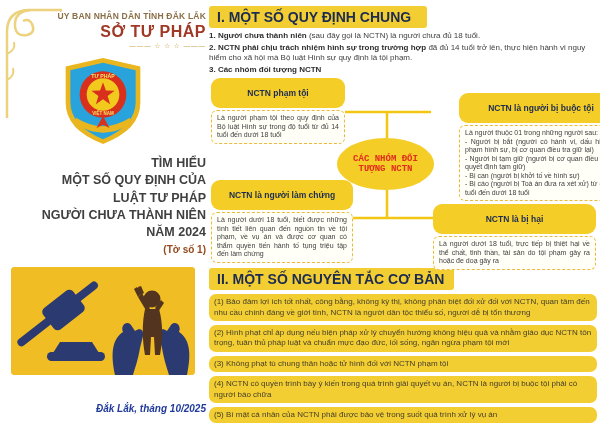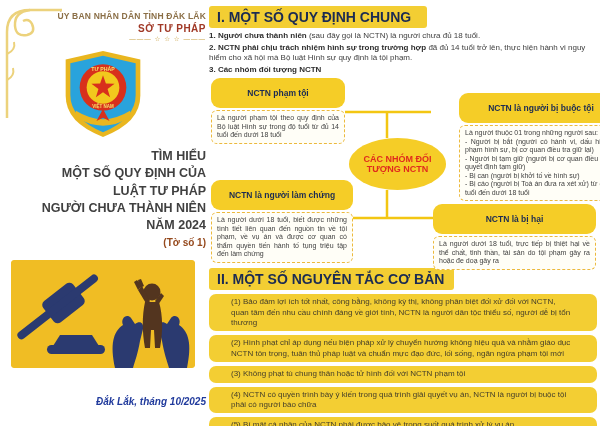--- a/index.html
+++ b/index.html
@@ -2,21 +2,21 @@
 <html><head>
 <meta charset="utf-8">
 <style>
   html,body{margin:0;padding:0;background:#fff;}
   .poster{position:relative;width:600px;height:426px;background:#fff;overflow:hidden;
           font-family:"Liberation Sans",sans-serif;}
   
   .sidebar{position:absolute;left:0;top:0;width:206px;height:418px;text-align:right;}
   .corner-orn{position:absolute;left:2px;top:2px;}
   .org1{margin-top:11px;font-size:8.5px;font-weight:600;color:#8b6f47;letter-spacing:.2px;}
-  .org2{margin-top:2px;font-size:10px;font-weight:bold;color:#a03826;letter-spacing:.5px;}
+  .org2{margin-top:2px;font-size:16px;font-weight:bold;color:#a03826;letter-spacing:.5px;}
   .sep{margin-top:1px;font-size:6.5px;color:#c9a245;letter-spacing:1px;}
   .emblem{display:block;margin:5px auto 0;}
   .title{margin-top:8px;font-size:12.5px;font-weight:bold;color:#404040;line-height:1.38;white-space:pre-line;}
   .subtitle{margin-top:3px;font-size:10px;font-weight:bold;color:#95491d;}
   .illus{display:block;margin:12px auto 0;border-radius:2px;}
   .dateline{margin-top:28px;font-size:10px;font-weight:bold;font-style:italic;color:#203a9c;}
   
   .main{position:absolute;left:209px;top:6px;width:388px;}
   .sec-head{display:inline-block;min-width:218px;box-sizing:border-box;background:#f3ce33;
             color:#1b2b52;font-weight:bold;font-size:14px;padding:3px 10px 3px 8px;border-radius:3px;}
@@ -29,21 +29,21 @@
   .pill{background:#f5cd27;color:#1b2b52;font-weight:bold;font-size:8.5px;text-align:center;
         padding:10px 4px;border-radius:9px;}
   .dbody{margin-top:2px;background:#fffef7;border:1px dashed #ecb93c;border-radius:6px;
          padding:3px 5px;font-size:7px;color:#3e3e3e;line-height:1.22;text-align:justify;white-space:pre-line;}
   .ellipse{position:absolute;background:#f5cd27;border-radius:50%;display:flex;align-items:center;
            justify-content:center;text-align:center;color:#e02b1d;font-weight:bold;font-size:9px;
            line-height:1.15;padding:2px 6px;box-sizing:border-box;}
   .connectors{position:absolute;left:0;top:0;}
   
   .principles{margin-top:4px;}
-  .principle{background:#f3ce33;border-radius:7px;padding:3px 22px;font-size:8px;color:#433d29;
+  .principle{background:#f3ce33;border-radius:7px;padding:3px 5px;font-size:8px;color:#433d29;
              line-height:1.3;margin-bottom:4px;}
   .imprint{margin-left:auto;width:166px;box-sizing:border-box;background:#f3ce33;border-radius:2px;
            padding:2px 4px;font-size:4.3px;line-height:1.2;color:#1d2d77;font-weight:bold;white-space:pre-line;}
 </style>
 </head>
 <body>
 
 <div class="poster">
 
   <div class="sidebar">
@@ -130,21 +130,21 @@
       <div class="dbox" style="left:2px;top:102px;width:142px;">
         <div class="pill">NCTN là người làm chứng</div>
         <div class="dbody">Là người dưới 18 tuổi, biết được những tình tiết liên quan đến nguồn tin về tội phạm, về vụ án và được cơ quan có thẩm quyền tiến hành tố tụng triệu tập đến làm chứng</div>
       </div>
 
       <div class="dbox" style="left:224px;top:126px;width:163px;">
         <div class="pill">NCTN là bị hại</div>
         <div class="dbody">Là người dưới 18 tuổi, trực tiếp bị thiệt hại về thể chất, tinh thần, tài sản do tội phạm gây ra hoặc đe doạ gây ra</div>
       </div>
 
-      <div class="ellipse" style="left:140px;top:60px;width:97px;height:52px;">CÁC NHÓM ĐỐI TƯỢNG NCTN</div>
+      <div class="ellipse" style="left:128px;top:60px;width:97px;height:52px;font-family:Liberation Mono, monospace;">CÁC NHÓM ĐỐI TƯỢNG NCTN</div>
     </div>
 
     <div class="sec-head">II. MỘT SỐ NGUYÊN TẮC CƠ BẢN</div>
 
     <div class="principles">
       <div class="principle">(1) Bảo đảm lợi ích tốt nhất, công bằng, không kỳ thị, không phân biệt đối xử đối với NCTN, quan tâm đến nhu cầu chính đáng về giới tính, NCTN là người dân tộc thiểu số, người dễ bị tổn thương</div>
       <div class="principle">(2) Hình phạt chỉ áp dụng nếu biện pháp xử lý chuyển hướng không hiệu quả và nhằm giáo dục NCTN tôn trọng, tuân thủ pháp luật và chuẩn mực đạo đức, lối sống, ngăn ngừa phạm tội mới</div>
       <div class="principle">(3) Không phạt tù chung thân hoặc tử hình đối với NCTN phạm tội</div>
       <div class="principle">(4) NCTN có quyền trình bày ý kiến trong quá trình giải quyết vụ án, NCTN là người bị buộc tội phải có người bào chữa</div>
       <div class="principle">(5) Bí mật cá nhân của NCTN phải được bảo vệ trong suốt quá trình xử lý vụ án</div>

